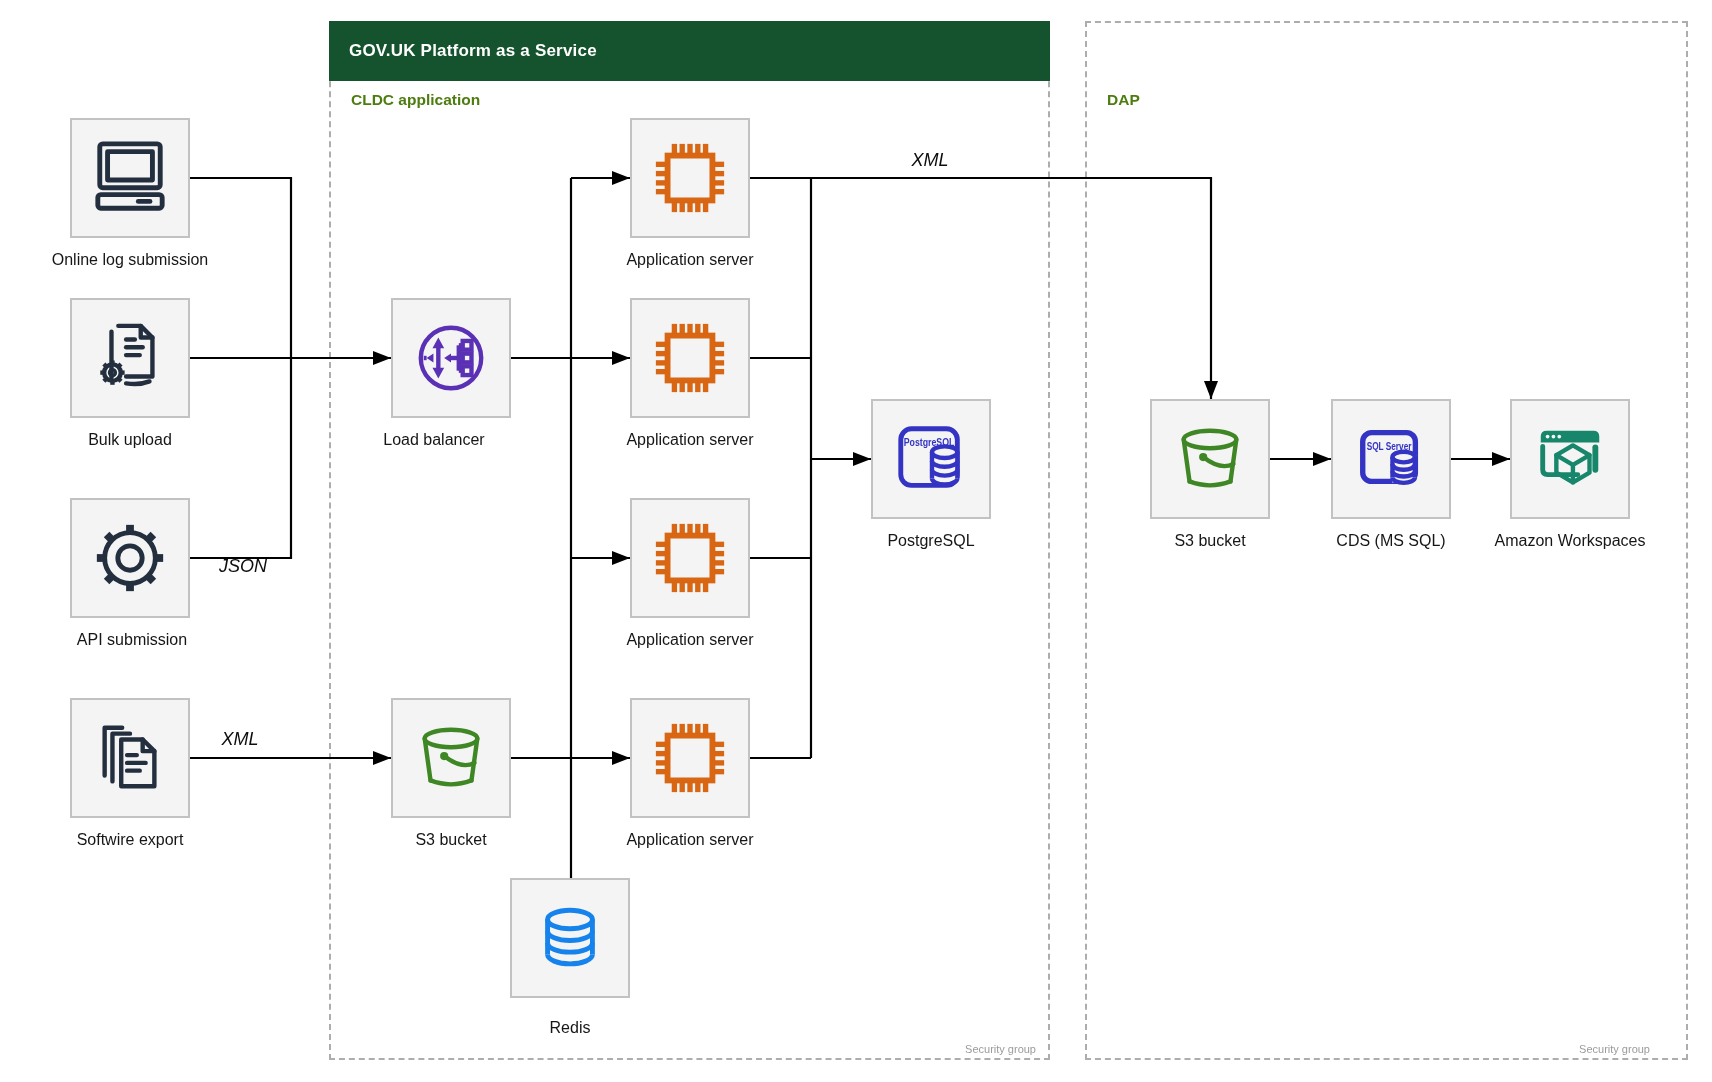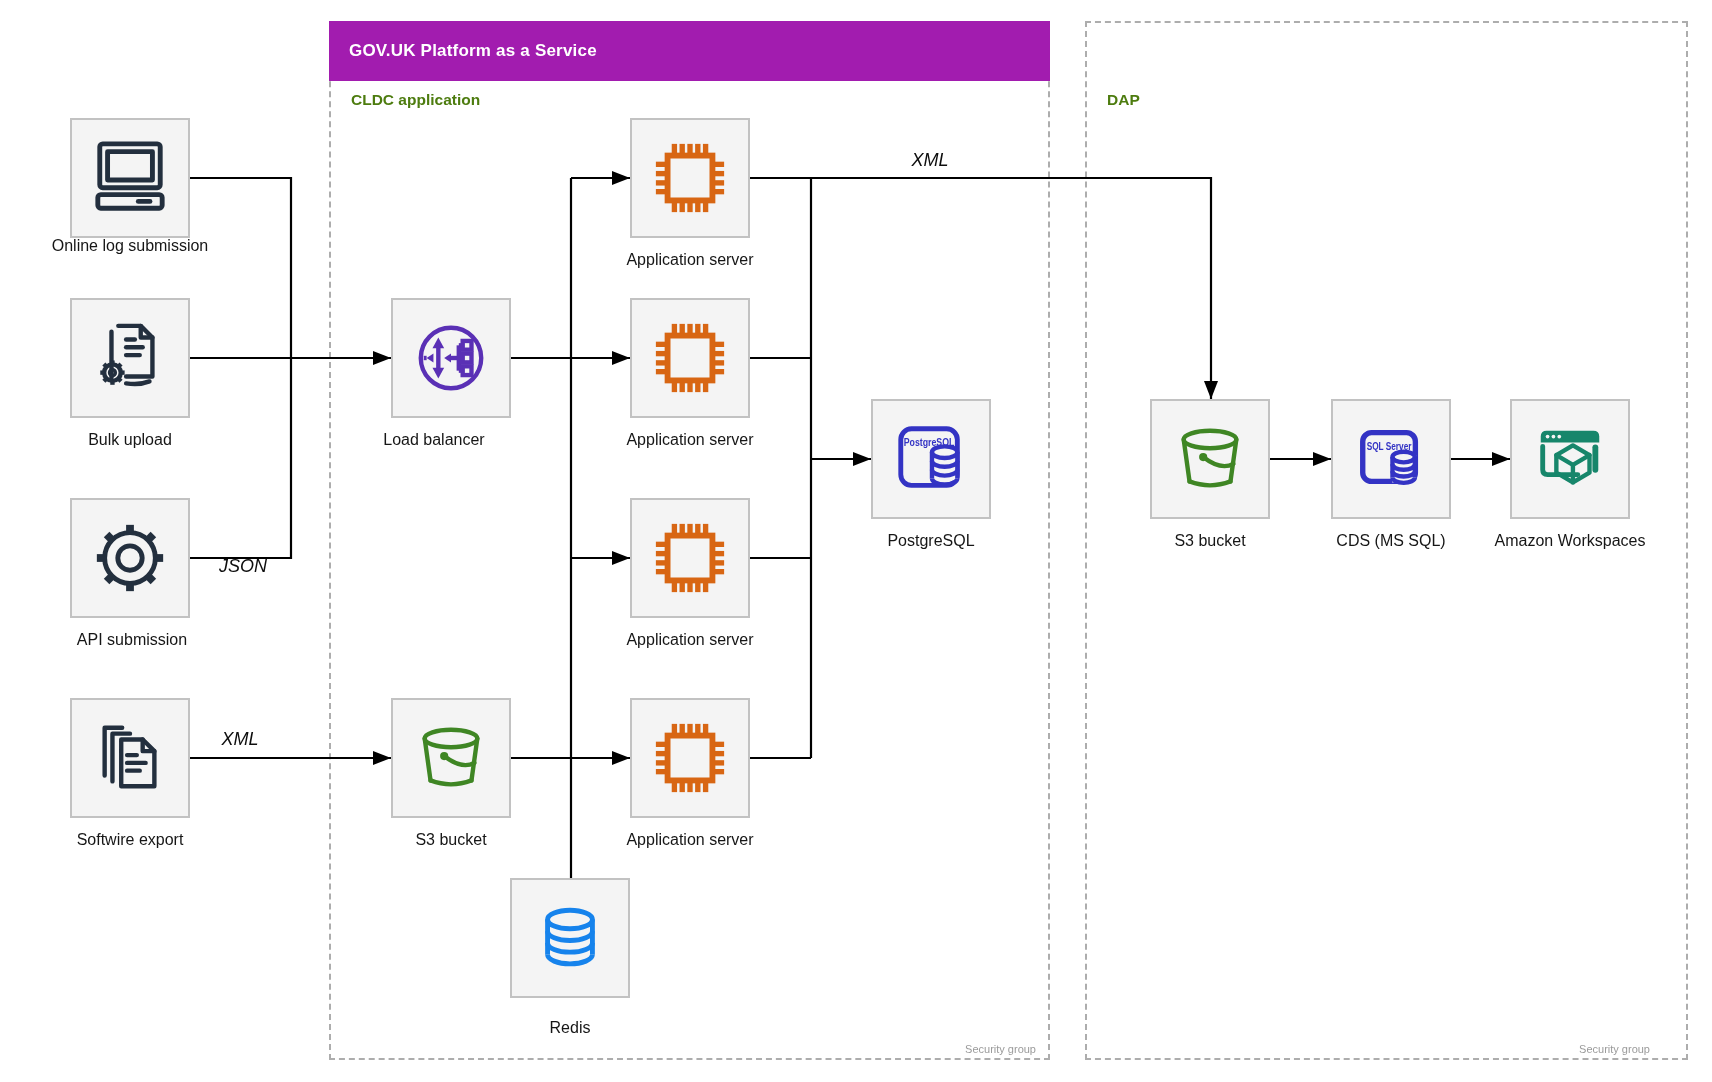--- a/index.html
+++ b/index.html
@@ -3,21 +3,21 @@
 <meta charset="utf-8">
 <style>
   html,body{margin:0;padding:0;background:#ffffff;}
   .canvas{
     position:relative;width:1712px;height:1082px;background:#ffffff;
     font-family:"Liberation Sans",sans-serif;overflow:hidden;
   }
   #connectors{position:absolute;left:0;top:0;pointer-events:none;}
   .container{position:absolute;border:2px dashed #ADADAD;box-sizing:border-box;background:transparent;}
   .chead{
-    position:absolute;left:-2px;top:-2px;width:calc(100% + 4px);height:60px;background:#a21caf;
+    position:absolute;left:-2px;top:-2px;width:calc(100% + 4px);height:60px;background:#14532d;
     color:#ffffff;font-weight:bold;font-size:17px;display:flex;align-items:center;
     padding-left:20px;box-sizing:border-box;letter-spacing:.2px;text-align:right;
   }
   .csub{position:absolute;left:20px;top:68px;font-weight:bold;font-size:15.5px;color:#4d7c0f;}
   .cfoot{position:absolute;bottom:3px;font-size:11px;color:#9B9B9B;}
   .cfoot.paas{right:12px;} .cfoot.aws{right:36px;}
   .node{
     position:absolute;width:120px;height:120px;background:#F4F4F4;border:2px solid #C2C2C2;
     box-sizing:border-box;display:flex;align-items:center;justify-content:center;
   }
@@ -77,21 +77,21 @@
   <div class="node" style="left:70px;top:118px;">
     <svg viewBox="0 0 80 80">
       <g fill="none" stroke="#232F3E" stroke-width="5" stroke-linejoin="round">
         <rect x="9" y="5" width="62" height="45" rx="3"></rect>
         <rect x="17" y="13" width="46" height="29"></rect>
         <rect x="7" y="57" width="66" height="14" rx="3"></rect>
       </g>
       <rect x="46" y="61.5" width="17" height="5" rx="2.5" fill="#232F3E"></rect>
     </svg>
   </div>
-  <div class="nlabel" style="left:130px;top:237px;text-align:center;">Online log submission</div>
+  <div class="nlabel" style="left:130px;top:251px;text-align:center;">Online log submission</div>
 
   <div class="node" style="left:70px;top:298px;">
     <svg viewBox="0 0 80 80">
       <g fill="none" stroke="#232F3E" stroke-width="4.5" stroke-linejoin="round" stroke-linecap="round">
         <path d="M21,13 V60"></path>
         <path d="M28,7 H51 L63,19 V59 H36"></path>
         <path d="M51,7 V19 H63"></path>
         <path d="M36,21 H45"></path>
           <path d="M36,29 H53"></path>
           <path d="M36,37 H50"></path>

